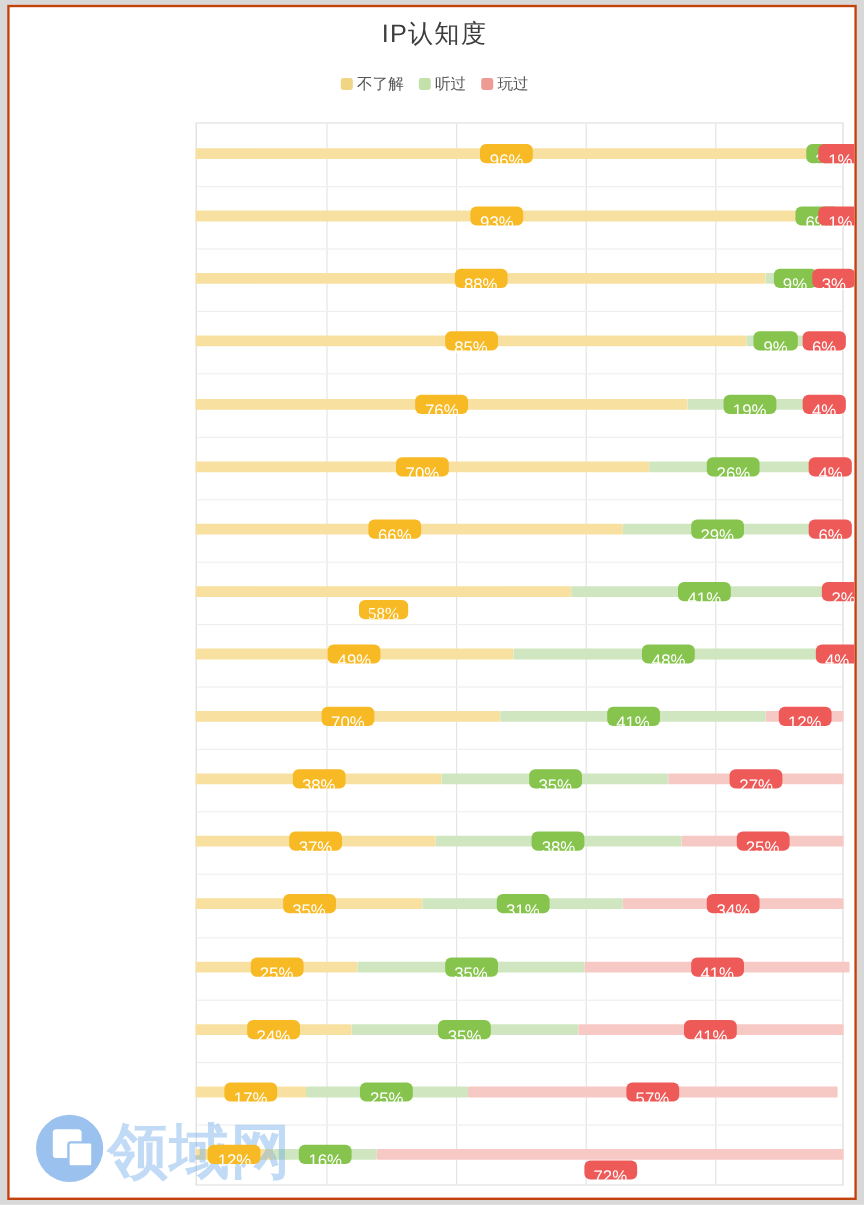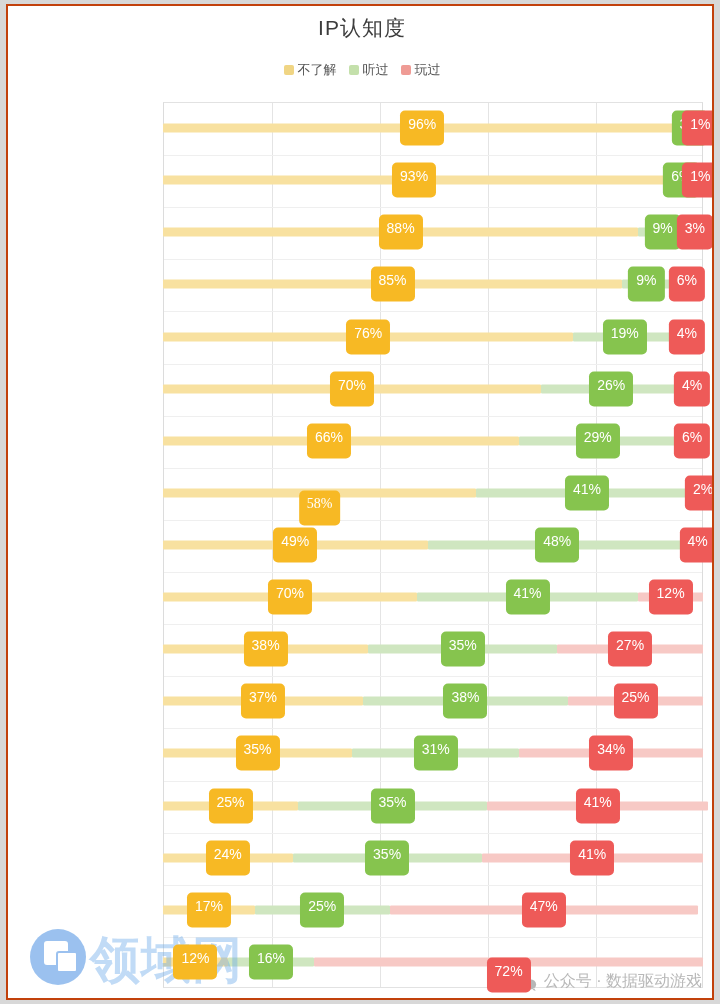--- a/index.html
+++ b/index.html
@@ -37,21 +37,21 @@
   .rowsep{position:absolute;left:0;right:0;height:1px;background:#efefef;}
   .track{
     position:absolute;height:9px;border-radius:1px;
     transform:translateY(-50%);
   }
   .t-y{background:#f8e1a0;}
   .t-g{background:#cfe6c0;}
   .t-r{background:#f7c9c5;}
   .chip{
     position:absolute;transform:translate(-50%,-50%);
-    height:35px;line-height:26px;padding:0 8px;border-radius:5px;
+    height:16px;line-height:26px;padding:0 8px;border-radius:5px;
     font-size:14px;color:#ffffff;white-space:nowrap;
     box-sizing:border-box;
   }
   .c-y{background:#f7b924;}
   .c-g{background:#86c44e;}
   .c-r{background:#ee5a58;}
   #watermark{
     position:absolute;left:4px;top:905px;width:300px;height:90px;
     pointer-events:none;opacity:.55;
   }
@@ -206,39 +206,30 @@
       <div class="chip c-y" style="left: 219.8px; top: 851.706px; z-index: 1;">24%</div>
       <div class="track t-g" style="left: 284.6px; width: 189px; top: 851.706px;"></div>
       <div class="chip c-g" style="left: 379.1px; top: 851.706px; z-index: 2;">35%</div>
       <div class="track t-r" style="left: 473.6px; width: 221.4px; top: 851.706px;"></div>
       <div class="chip c-r" style="left: 584.3px; top: 851.706px; z-index: 3;">41%</div>
       <div class="track t-y" style="left: 155px; width: 91.8px; top: 903.824px;"></div>
       <div class="chip c-y" style="left: 200.9px; top: 903.824px; z-index: 1;">17%</div>
       <div class="track t-g" style="left: 246.8px; width: 135px; top: 903.824px;"></div>
       <div class="chip c-g" style="left: 314.3px; top: 903.824px; z-index: 2;">25%</div>
       <div class="track t-r" style="left: 381.8px; width: 307.8px; top: 903.824px;"></div>
-      <div class="chip c-r" style="left: 535.7px; top: 903.824px; z-index: 3;">47%</div>
+      <div class="chip c-r" style="left: 535.7px; top: 903.824px; z-index: 3;">57%</div>
       <div class="track t-y" style="left: 155px; width: 64.8px; top: 955.941px;"></div>
       <div class="chip c-y" style="left: 187.4px; top: 955.941px; z-index: 1;">12%</div>
       <div class="track t-g" style="left: 219.8px; width: 86.4px; top: 955.941px;"></div>
       <div class="chip c-g" style="left: 263px; top: 955.941px; z-index: 2;">16%</div>
       <div class="track t-r" style="left: 306.2px; width: 388.8px; top: 955.941px;"></div>
       <div class="chip c-r" style="left: 500.6px; top: 969px; z-index: 3;">72%</div>
     </div>
 
   <div id="watermark">
     <div id="wm-circle"></div>
     <div id="wm-sq1"></div>
     <div id="wm-sq2"></div>
     <div id="wm-text">领域网</div>
   </div>
 
-  <div id="footer">
-    <svg id="wechat-icon" viewBox="0 0 24 22">
-      <ellipse cx="9" cy="8.5" rx="8.2" ry="7" fill="#cfcfcf"></ellipse>
-      <path d="M3.5 14 L2 18.5 L6.5 16.2 Z" fill="#cfcfcf"></path>
-      <ellipse cx="16" cy="14" rx="7.2" ry="6.2" fill="#b6b6b6"></ellipse>
-      <path d="M21 19 L22.6 22 L18.6 20.6 Z" fill="#b6b6b6"></path>
-    </svg>
-    <span>公众号 · 数据驱动游戏</span>
-  </div>
 
 </div>
 
 </body></html>

